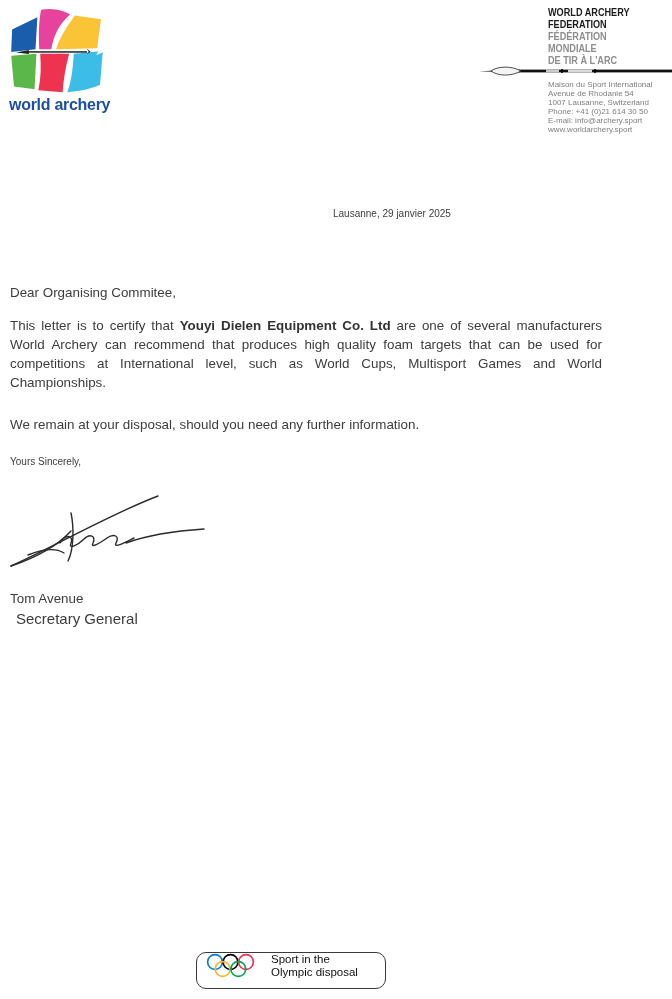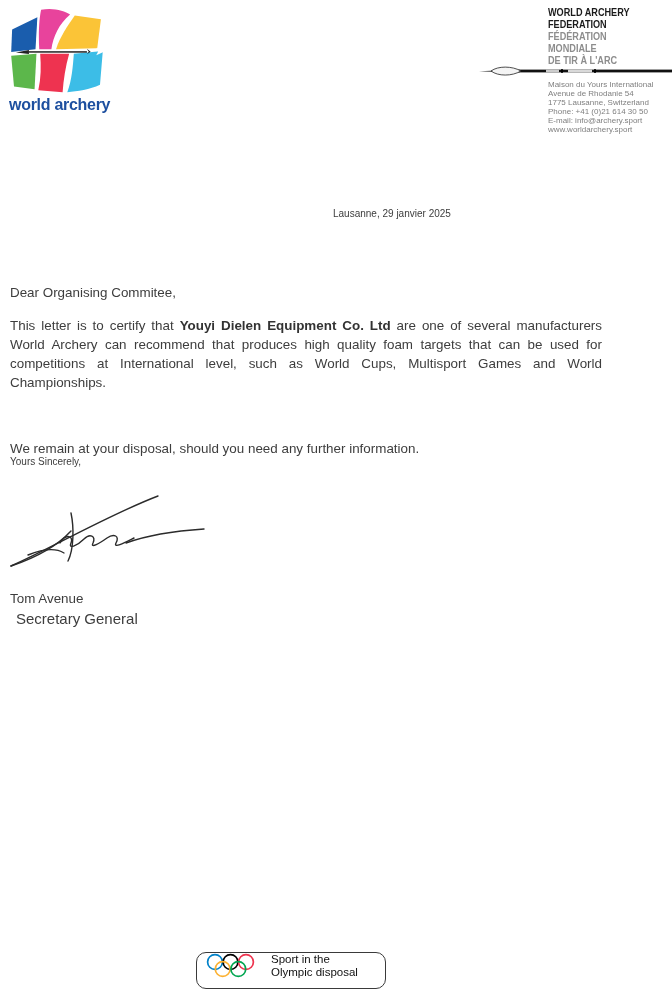--- a/index.html
+++ b/index.html
@@ -17,21 +17,21 @@
   .fed .fr{color:#8d8d8d;}
   .arrow-svg{position:absolute;left:478px;top:64px;width:194px;height:14px;}
   .address{position:absolute;left:548px;top:80px;font-size:8px;line-height:9px;
            color:#7f7f7f;white-space:nowrap;}
   
   .date{position:absolute;left:333px;top:208px;font-size:10px;}
   .salutation{position:absolute;left:10px;top:285px;font-size:13.4px;text-align:right;}
   .para1{position:absolute;left:10px;top:316px;width:592px;font-size:13.4px;
          line-height:19px;text-align:justify;margin:0;}
   .para1 b{color:#333333;}
-  .para2{position:absolute;left:10px;top:417px;font-size:13.4px;margin-top:24px;}
+  .para2{position:absolute;left:10px;top:417px;font-size:13.4px;}
   .closing{position:absolute;left:10px;top:456px;font-size:10px;}
   .signature-svg{position:absolute;left:8px;top:487px;width:200px;height:82px;}
   .signer-name{position:absolute;left:10px;top:591px;font-size:13.4px;}
   .signer-title{position:absolute;left:10px;top:610px;font-size:15px;margin-left:6px;}
   
   .olympic-badge{position:absolute;left:196px;top:952px;width:188px;height:35px;
                  border:1.5px solid #3a3a3a;border-radius:10px;background:#fff;
                  display:flex;}
   .rings-svg{width:56px;height:26px;margin-left:9px;flex:0 0 auto;}
   .badge-text{margin-left:9px;font-size:11.5px;line-height:13px;color:#111;}
@@ -70,23 +70,23 @@
     <polygon points="1,7.2 42,5.6 42,8.6" fill="#111111"></polygon>
     <rect x="42" y="5.6" width="152" height="2.8" fill="#111111"></rect>
     <rect x="68" y="5.6" width="13" height="2.8" fill="#cccccc"></rect>
     <rect x="90" y="5.6" width="24" height="2.8" fill="#d9d9d9"></rect>
     <rect x="83" y="5.2" width="2" height="3.6" fill="#000000"></rect>
     <rect x="116" y="5.2" width="2" height="3.6" fill="#000000"></rect>
     <path d="M13,7 C20,1.8 34,1.8 43,7 C34,12.4 20,12.4 13,7 Z" fill="#f4f4f4" stroke="#222222" stroke-width="0.8"></path>
   </svg>
 
   <div class="address">
-    <div>Maison du Yours International</div>
+    <div>Maison du Sport International</div>
     <div>Avenue de Rhodanie 54</div>
-    <div>1775 Lausanne, Switzerland</div>
+    <div>1007 Lausanne, Switzerland</div>
     <div>Phone: +41 (0)21 614 30 50</div>
     <div>E-mail: info@archery.sport</div>
     <div>www.worldarchery.sport</div>
   </div>
 
   <div class="date">Lausanne, 29 janvier 2025</div>
 
   <div class="salutation">Dear Organising Commitee,</div>
 
   <p class="para1"><span>This letter is to certify that </span><b>Youyi Dielen Equipment Co. Ltd</b><span> are one of several manufacturers World Archery can recommend that produces high quality foam targets that can be used for competitions at International level, such as World Cups, Multisport Games and World Championships.</span></p>

